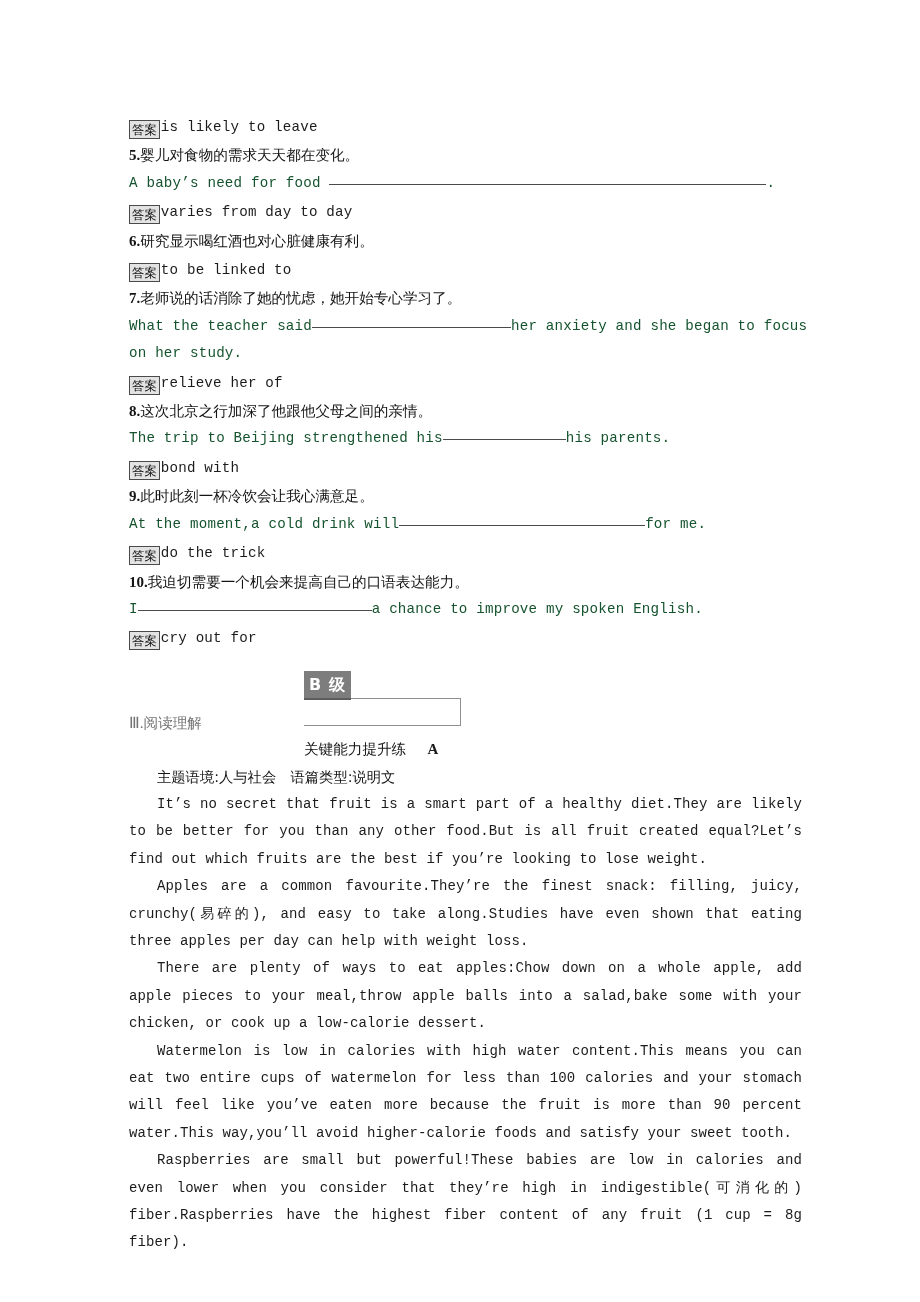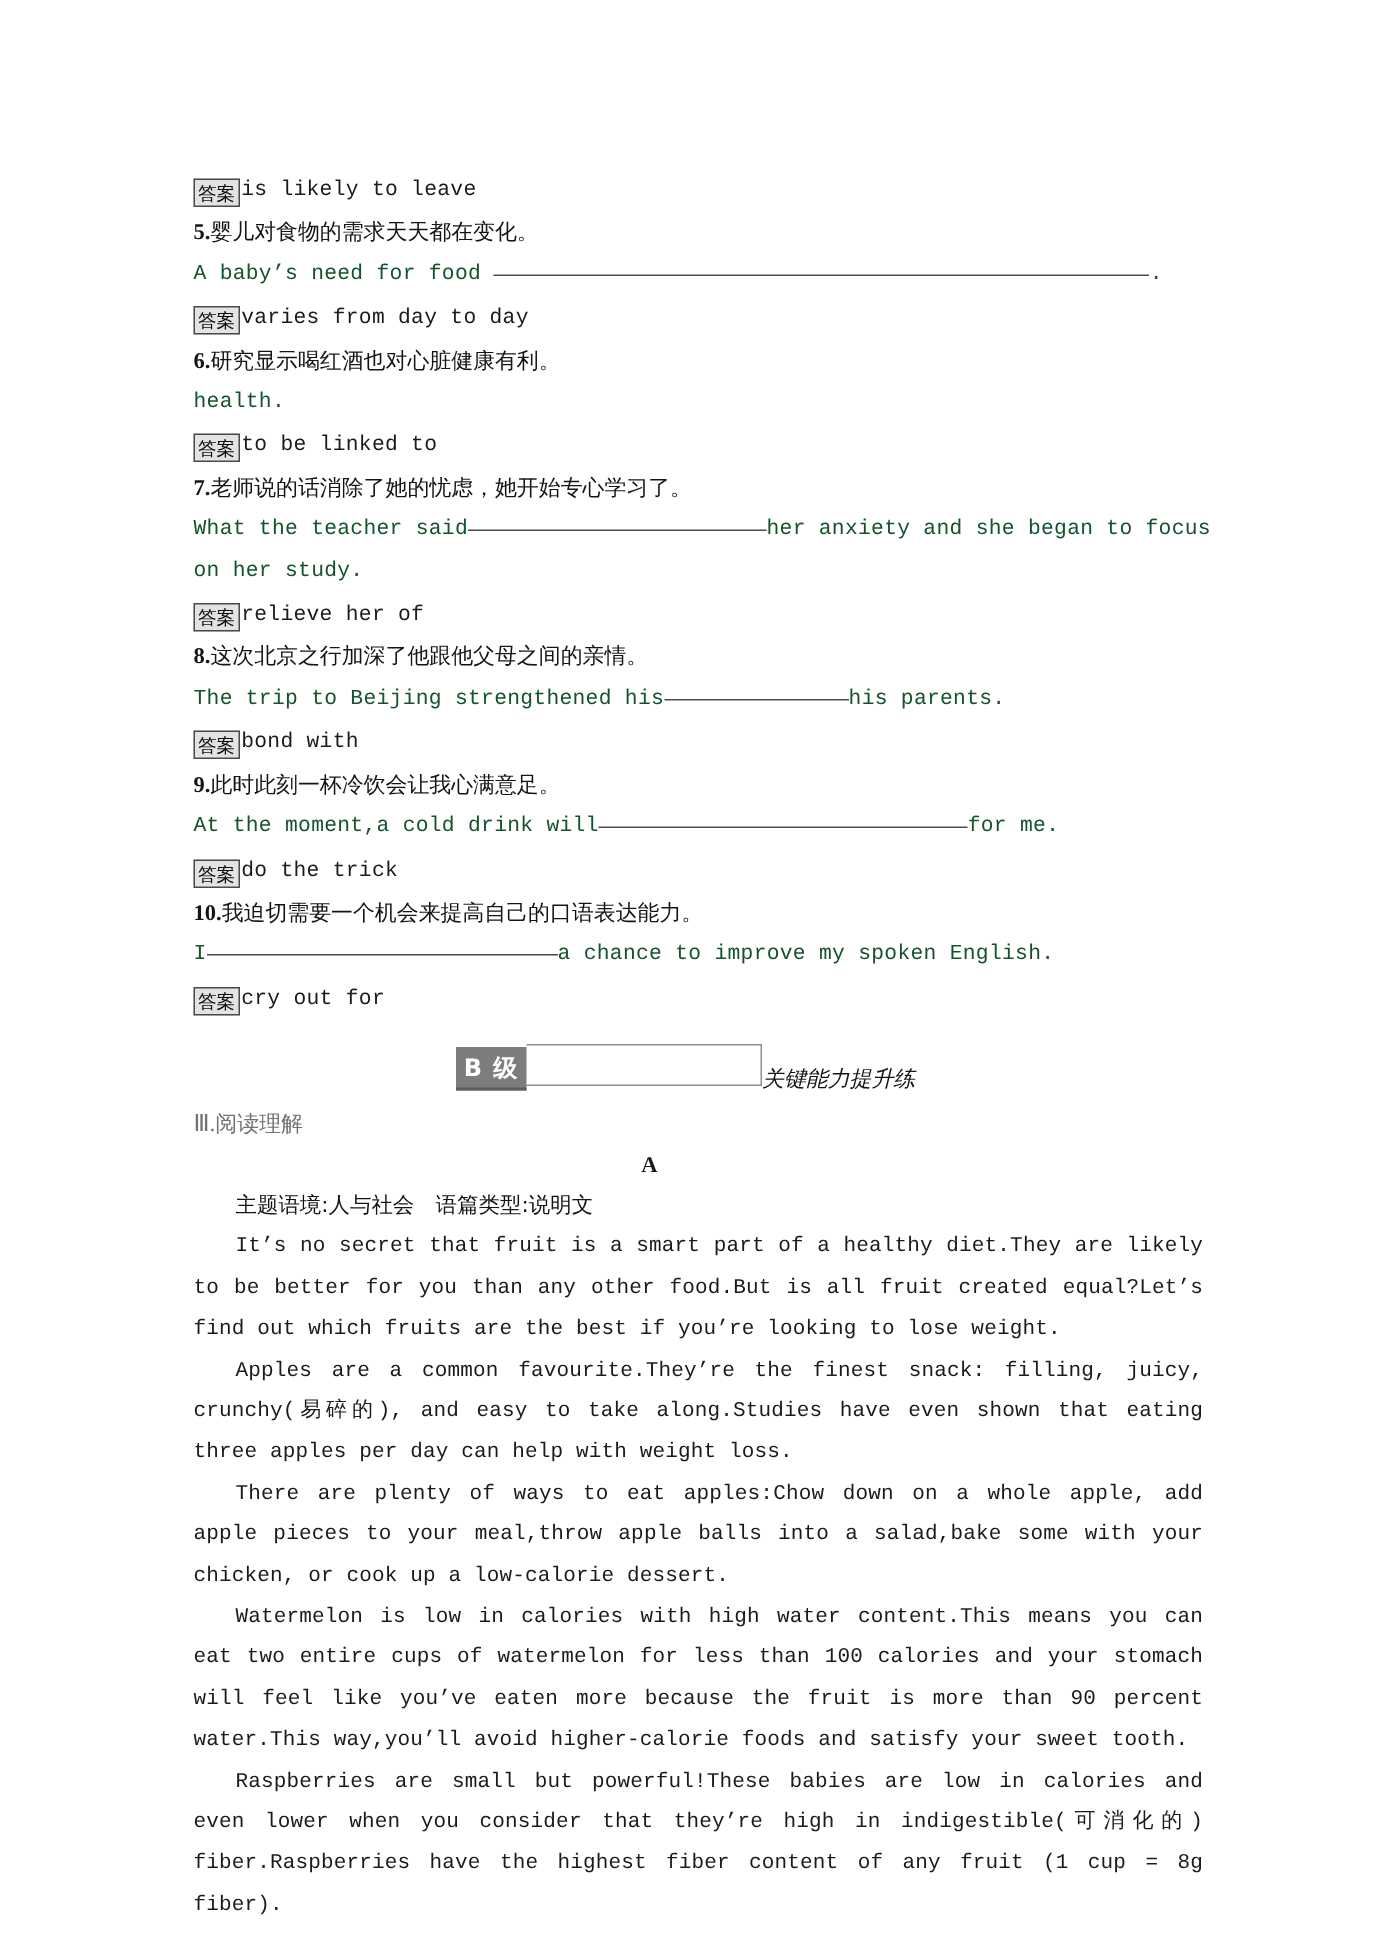--- a/index.html
+++ b/index.html
@@ -88,20 +88,21 @@
     height: 42px;
     margin-top: 12px;
     margin-bottom: 2px;
   }
   .banner-inner {
     position: absolute;
     left: 175px;
     top: 0;
     display: flex;
     align-items: flex-start;
+    flex-direction: column;
   }
   .banner-badge {
     background: #7d7d7d;
     color: #ffffff;
     font-family: "DejaVu Sans", sans-serif;
     font-weight: bold;
     font-size: 16px;
     width: 47px;
     height: 27px;
     line-height: 27px;
@@ -123,21 +124,20 @@
     box-sizing: border-box;
   }
   .banner-label {
     font-family: "DejaVu Sans", sans-serif;
     font-size: 14.6px;
     color: #141414;
     position: relative;
     top: 18px;
     left: 0px;
     white-space: nowrap;
-    font-style: italic;
   }
 
   .section-title {
     font-family: "DejaVu Sans", sans-serif;
     font-size: 14.6px;
     line-height: 27.4px;
     color: #737373;
     white-space: nowrap;
   }
   .section-title .rn {
@@ -186,21 +186,20 @@
     <span class="ans-tag">答案</span><span class="ans-text">is likely to leave</span>
   </div>
 
   <div class="cn"><span class="num">5.</span><span>婴儿对食物的需求天天都在变化。</span></div>
   <div class="line"><span>A baby’s need for food </span><span class="blank" style="width:437px"></span><span>.</span></div>
   <div class="ans-row">
     <span class="ans-tag">答案</span><span class="ans-text">varies from day to day</span>
   </div>
 
   <div class="cn"><span class="num">6.</span><span>研究显示喝红酒也对心脏健康有利。</span></div>
-  <div class="line">health.</div>
   <div class="ans-row">
     <span class="ans-tag">答案</span><span class="ans-text">to be linked to</span>
   </div>
 
   <div class="cn"><span class="num">7.</span><span>老师说的话消除了她的忧虑，她开始专心学习了。</span></div>
   <div class="line"><span>What the teacher said</span><span class="blank" style="width:199px"></span><span>her anxiety and she began to focus</span></div>
   <div class="line">on her study.</div>
   <div class="ans-row">
     <span class="ans-tag">答案</span><span class="ans-text">relieve her of</span>
   </div>

